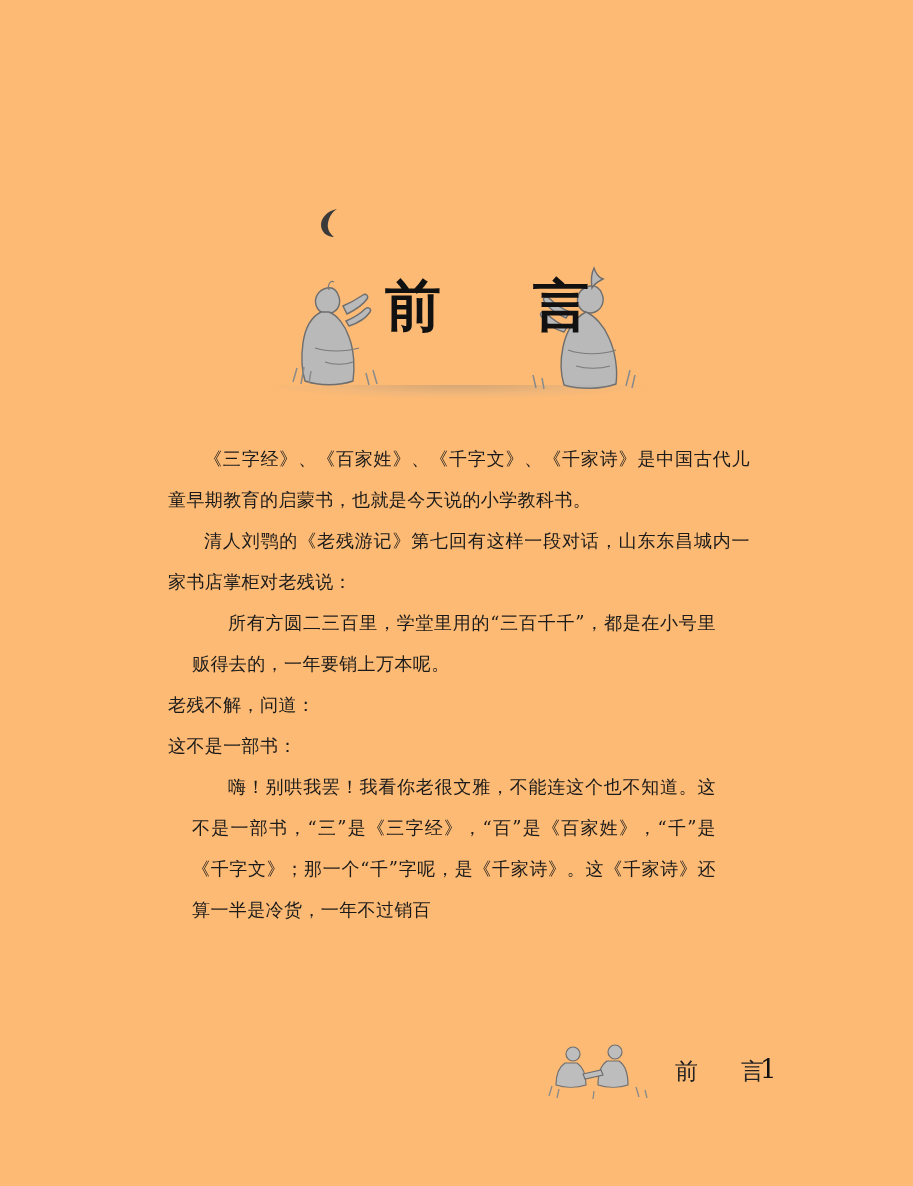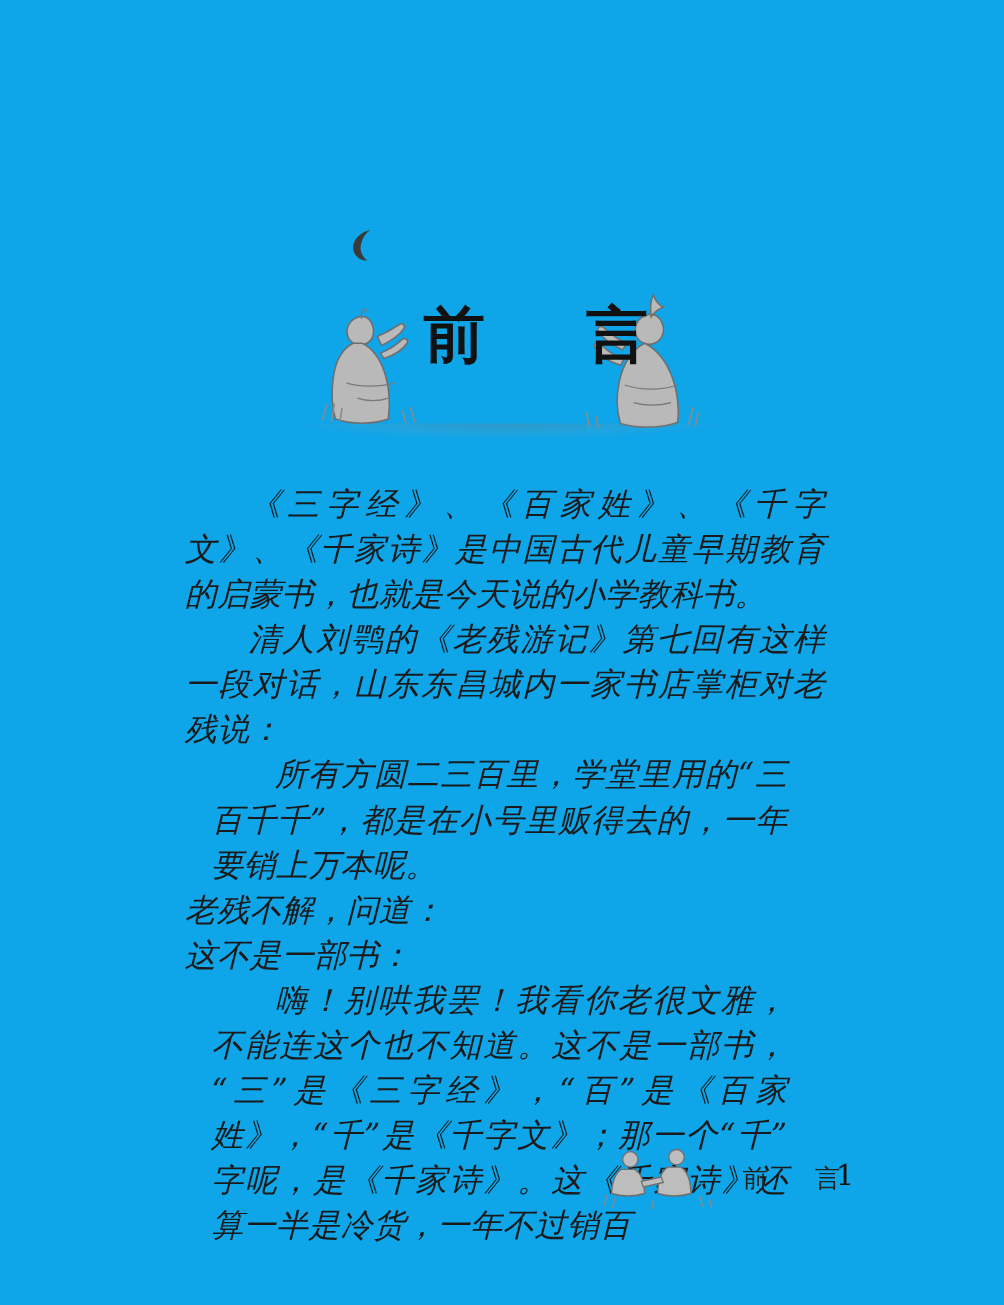--- a/index.html
+++ b/index.html
@@ -12,21 +12,21 @@
     height: 1186px;
     position: relative;
     font-family: "DejaVu Serif", "Liberation Serif", serif;
     color: #1a1a1a;
     overflow: hidden;
   }
 
   .page {
     position: absolute;
     inset: 0;
-    background: #0ea5e9;
+    background: #fdba74;
   }
 
   
   .header-art {
     position: absolute;
     left: 0;
     top: 180px;
     width: 913px;
     height: 230px;
   }
@@ -74,26 +74,25 @@
   
   .content {
     position: absolute;
     left: 168px;
     top: 438px;
     width: 582px;
   }
 
   p {
     margin: 0;
-    font-size: 29px;
+    font-size: 18px;
     line-height: 41px;
     letter-spacing: 0.4px;
     text-align: justify;
     text-justify: inter-ideograph;
-    font-style: italic;
   }
   p.indent { text-indent: 2em; }
   p.quote {
     margin-left: 24px;
     text-indent: 2em;
     width: 524px;
   }
   p.flush { text-indent: 0; }
 
   

